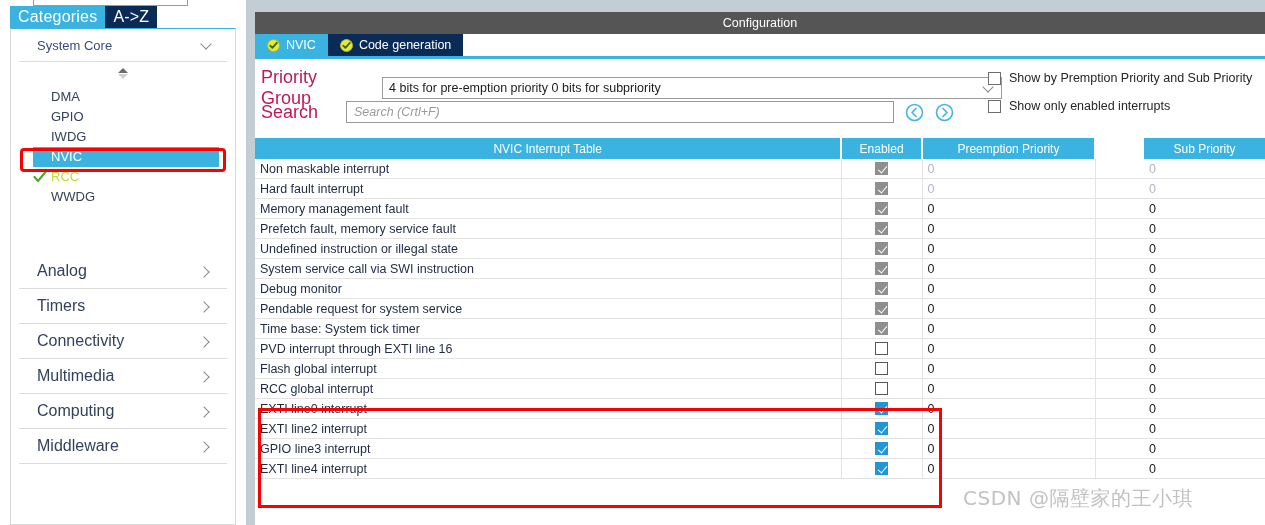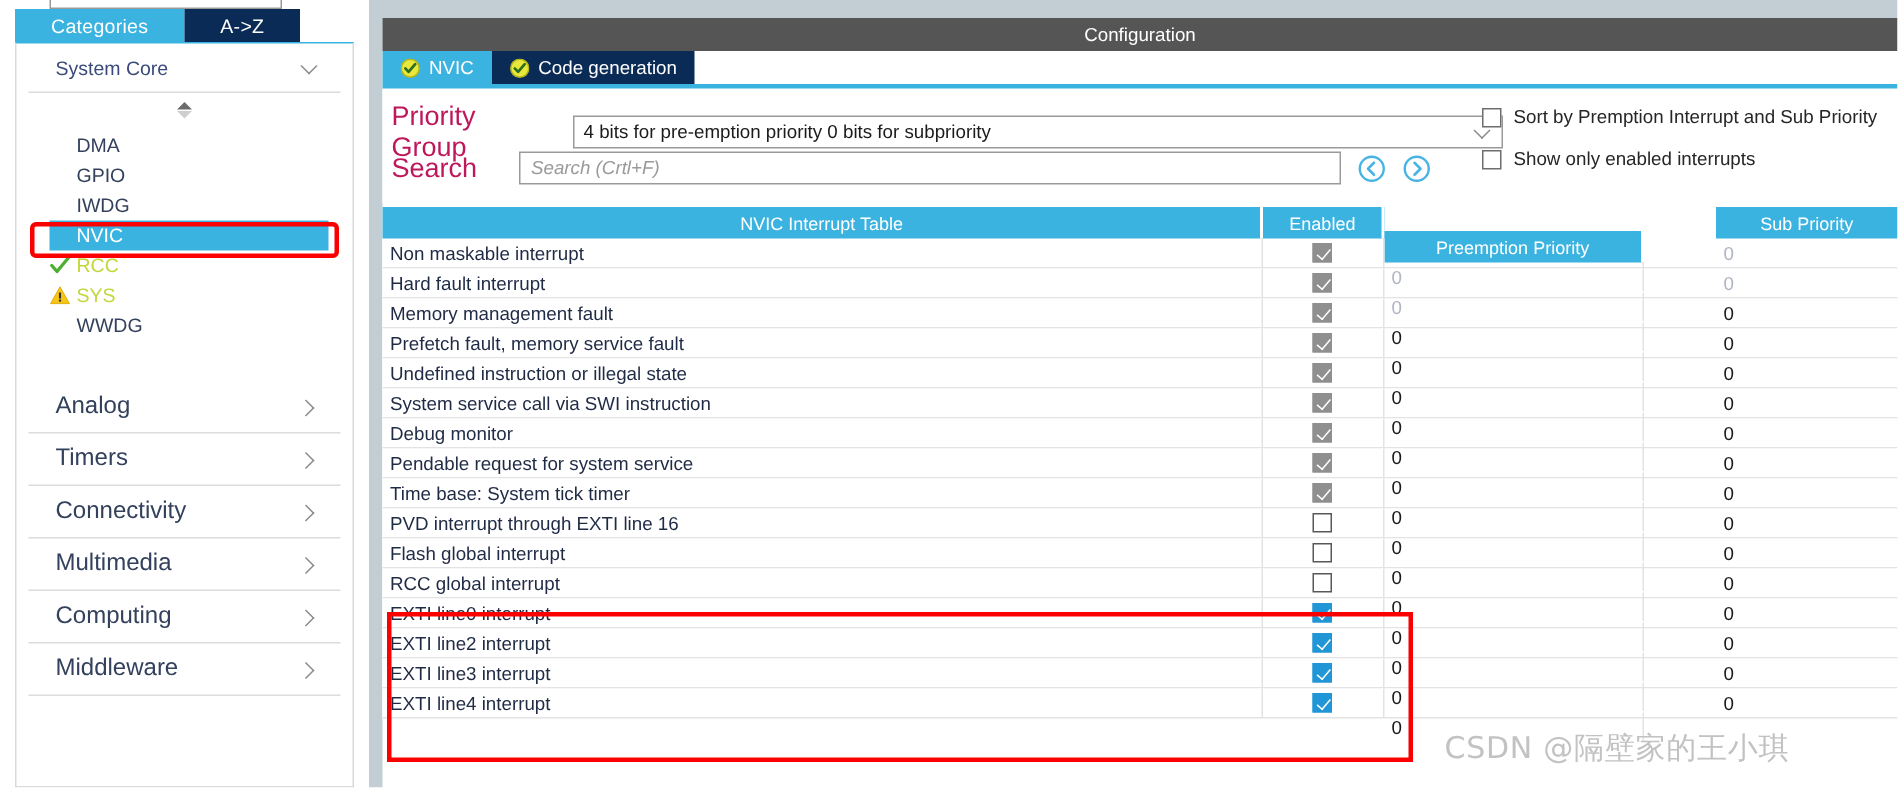--- a/index.html
+++ b/index.html
@@ -29,23 +29,23 @@
     border: 1px solid #999;
     background: #fff;
   }
   #tabbar {
     position: absolute; left: 10px; top: 6px;
     height: 22px;
     display: flex;
   }
   .ltab {
     height: 22px;
-    padding: 0 24px;
-    display: flex; align-items: center;
-    font-size: 13px;
+    padding: 0 8px;
+    display: flex; align-items: center;
+    font-size: 16px;
     color: #ffffff;
     letter-spacing: .2px;
   }
   .ltab.sel { background: #3bb3e0; }
   .ltab.unsel { background: #0b2b57; }
   #panel-body {
     position: absolute; left: 10px; top: 28px;
     width: 226px; height: 497px;
     background: #ffffff;
     border-left: 1px solid #d9d9d9;
@@ -267,21 +267,21 @@
     background: #3bb3e0;
     color: #ffffff;
     font-size: 12px;
     display: flex; align-items: center; justify-content: center;
     height: 21px;
     border-right: 2px solid #ffffff;
   }
   .th:last-child { border-right: none; }
   .c-name { width: 607px; }
   .c-en   { width: 83px; }
-  .c-pre  { width: 179px; margin-top: 16px; }
+  .c-pre  { width: 179px; }
   .c-sub  { width: 125px; margin-left: 48px; }
 
   .trow {
     display: flex;
     height: 20px;
     border-bottom: 1px solid #e3e3e3;
     background: #ffffff;
   }
   .td {
     height: 19px;
@@ -392,30 +392,20 @@
 
         <div class="periph ok">
           <span class="ico-check">
             <svg width="14" height="14" viewBox="0 0 14 14">
               <path d="M1.5 7 L5 11 L12.5 2" stroke="#4caf2e" stroke-width="2.2" fill="none" stroke-linecap="round" stroke-linejoin="round"></path>
             </svg>
           </span>
           <span class="pname">RCC</span>
         </div>
 
-        <div class="periph warn">
-          <span class="ico-warn">
-            <svg width="14" height="14" viewBox="0 0 14 14">
-              <path d="M7 1.2 L13.3 12.4 L0.7 12.4 Z" fill="#f5c518" stroke="#e0a800" stroke-width="0.6"></path>
-              <rect x="6.3" y="5" width="1.4" height="4" fill="#333"></rect>
-              <rect x="6.3" y="9.7" width="1.4" height="1.4" fill="#333"></rect>
-            </svg>
-          </span>
-          <span class="pname">SYS</span>
-        </div>
 
         <div class="periph">
           <span class="pname">WWDG</span>
         </div>
       </div>
 
       <div style="position:absolute; left:0; top:225px; width:100%;">
         <div class="cat-row">
           <span class="lbl">Analog</span>
           <span class="chev right"></span>
@@ -502,21 +492,21 @@
           <svg width="19" height="19" viewBox="0 0 19 19">
             <circle cx="9.5" cy="9.5" r="8" fill="#ffffff" stroke="#47b4e3" stroke-width="1.6"></circle>
             <path d="M8 5.5 L12 9.5 L8 13.5" stroke="#47b4e3" stroke-width="1.7" fill="none" stroke-linecap="round" stroke-linejoin="round"></path>
           </svg>
         </span>
       </div>
 
       <div id="checks-col">
         <div class="ckrow">
           <span class="ckbox-empty"></span>
-          <span>Sort by Premption Interrupt and Sub Priority</span>
+          <span>Show by Premption Priority and Sub Priority</span>
         </div>
         <div class="ckrow">
           <span class="ckbox-empty"></span>
           <span>Show only enabled interrupts</span>
         </div>
       </div>
     </div>
 
     <div id="table">
       <div id="thead">
@@ -632,21 +622,21 @@
           </div>
           <div class="trow">
             <div class="td name c-name">EXTI line2 interrupt</div>
             <div class="td en c-en">
               <span class="cb checked-on"></span>
             </div>
             <div class="td pri c-pre">0</div>
             <div class="td sub c-sub">0</div>
           </div>
           <div class="trow">
-            <div class="td name c-name">EXTI line3 interrupt</div>
+            <div class="td name c-name">GPIO line3 interrupt</div>
             <div class="td en c-en">
               <span class="cb checked-on"></span>
             </div>
             <div class="td pri c-pre">0</div>
             <div class="td sub c-sub">0</div>
           </div>
           <div class="trow">
             <div class="td name c-name">EXTI line4 interrupt</div>
             <div class="td en c-en">
               <span class="cb checked-on"></span>

